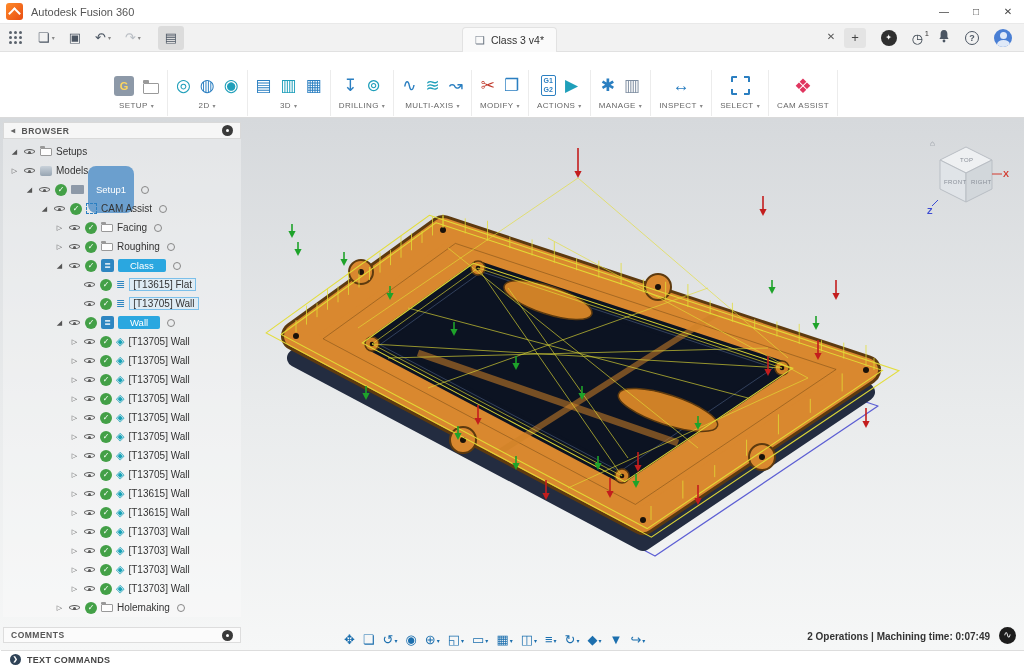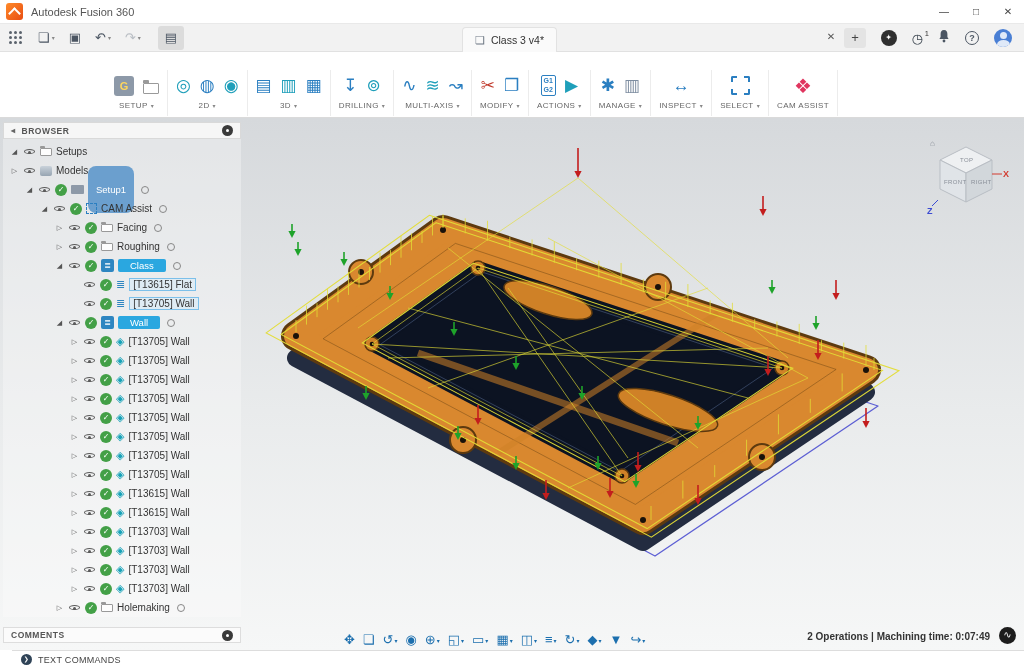--- a/index.html
+++ b/index.html
@@ -91,21 +91,21 @@
   .lbl.outlined{border:1px solid #7cc0ea;background:rgba(213,236,250,.55);padding:0 3px}
   .radio{width:8px;height:8px;border:1px solid #888;border-radius:50%;margin-left:7px;flex:0 0 auto}
 
   
   .comments{position:absolute;left:3px;top:627px;width:238px;height:16px;background:#fbfbfb;border:1px solid #ddd;display:flex;align-items:center;gap:6px;padding:0 7px;font-size:8.5px;font-weight:bold;letter-spacing:.5px;color:#555;z-index:20}
   .navbar{position:absolute;left:344px;top:626px;height:20px;display:flex;align-items:flex-end;gap:8px;z-index:20}
   .nicon{font-size:13px;color:#1c6fae;display:flex;align-items:flex-end;gap:1px;line-height:1}
   .nicon .caret{color:#1c6fae;margin-bottom:2px}
   .status{position:absolute;right:34px;top:631px;font-size:10px;font-weight:bold;color:#333;z-index:20}
   .assist{position:absolute;right:8px;top:627px;width:17px;height:17px;border-radius:50%;background:#1d1d1d;color:#fff;font-size:10px;line-height:16px;text-align:center;z-index:20}
-  .textcmd{position:absolute;left:12px;right:0;bottom:0;height:18px;background:#fff;border-top:1px solid #ddd;display:flex;align-items:center;gap:6px;padding-left:9px;font-size:9px;font-weight:normal;letter-spacing:.3px;color:#444;z-index:40}
+  .textcmd{position:absolute;left:1px;right:0;bottom:0;height:18px;background:#fff;border-top:1px solid #ddd;display:flex;align-items:center;gap:6px;padding-left:9px;font-size:9px;font-weight:bold;letter-spacing:.3px;color:#444;z-index:40}
   .tcicn{width:11px;height:11px;border-radius:50%;background:#2f4357;color:#fff;font-size:6px;line-height:11px;text-align:center}
 </style>
 </head>
 <body>
 
 <div class="titlebar">
   <span class="logo"></span>
   <span class="apptitle">Autodesk Fusion 360</span>
   <div class="wctrls">
     <span class="wc">—</span>

